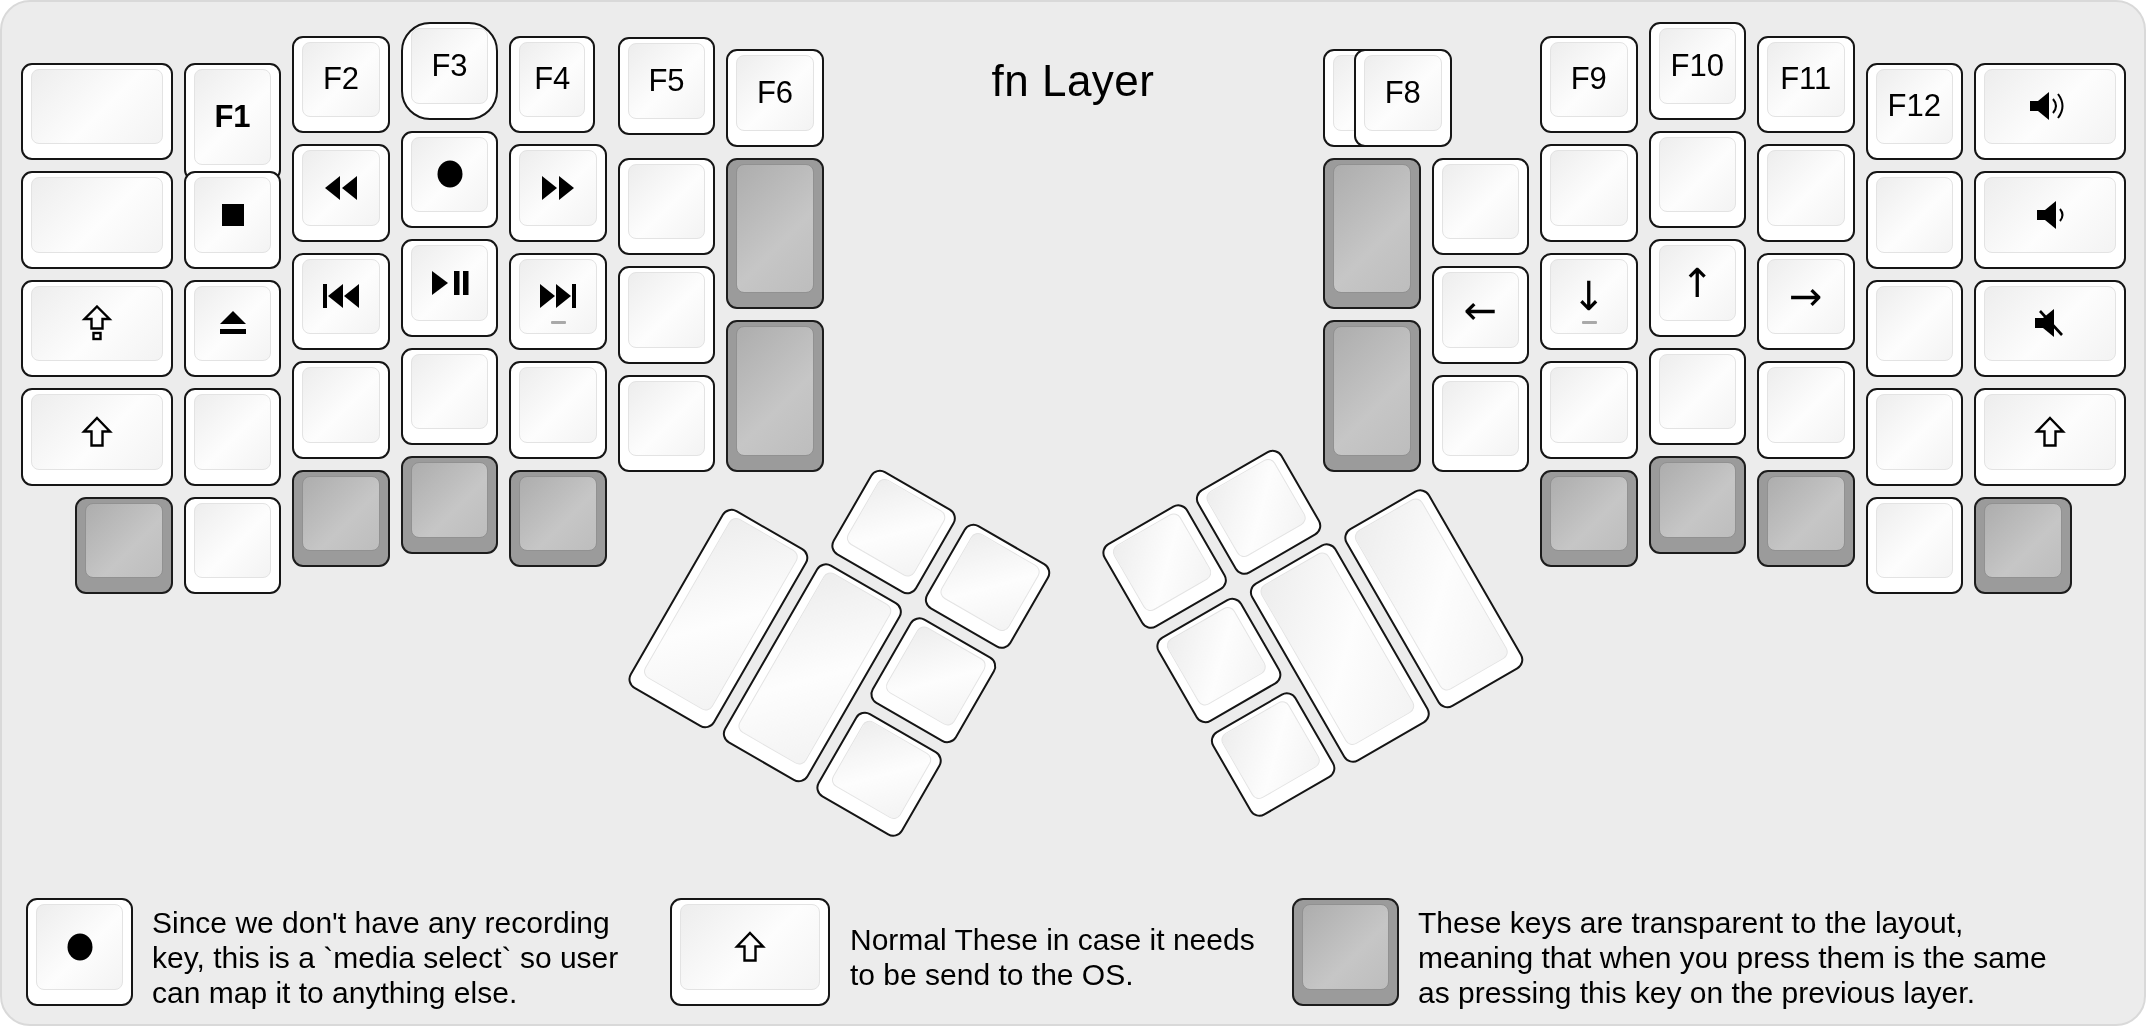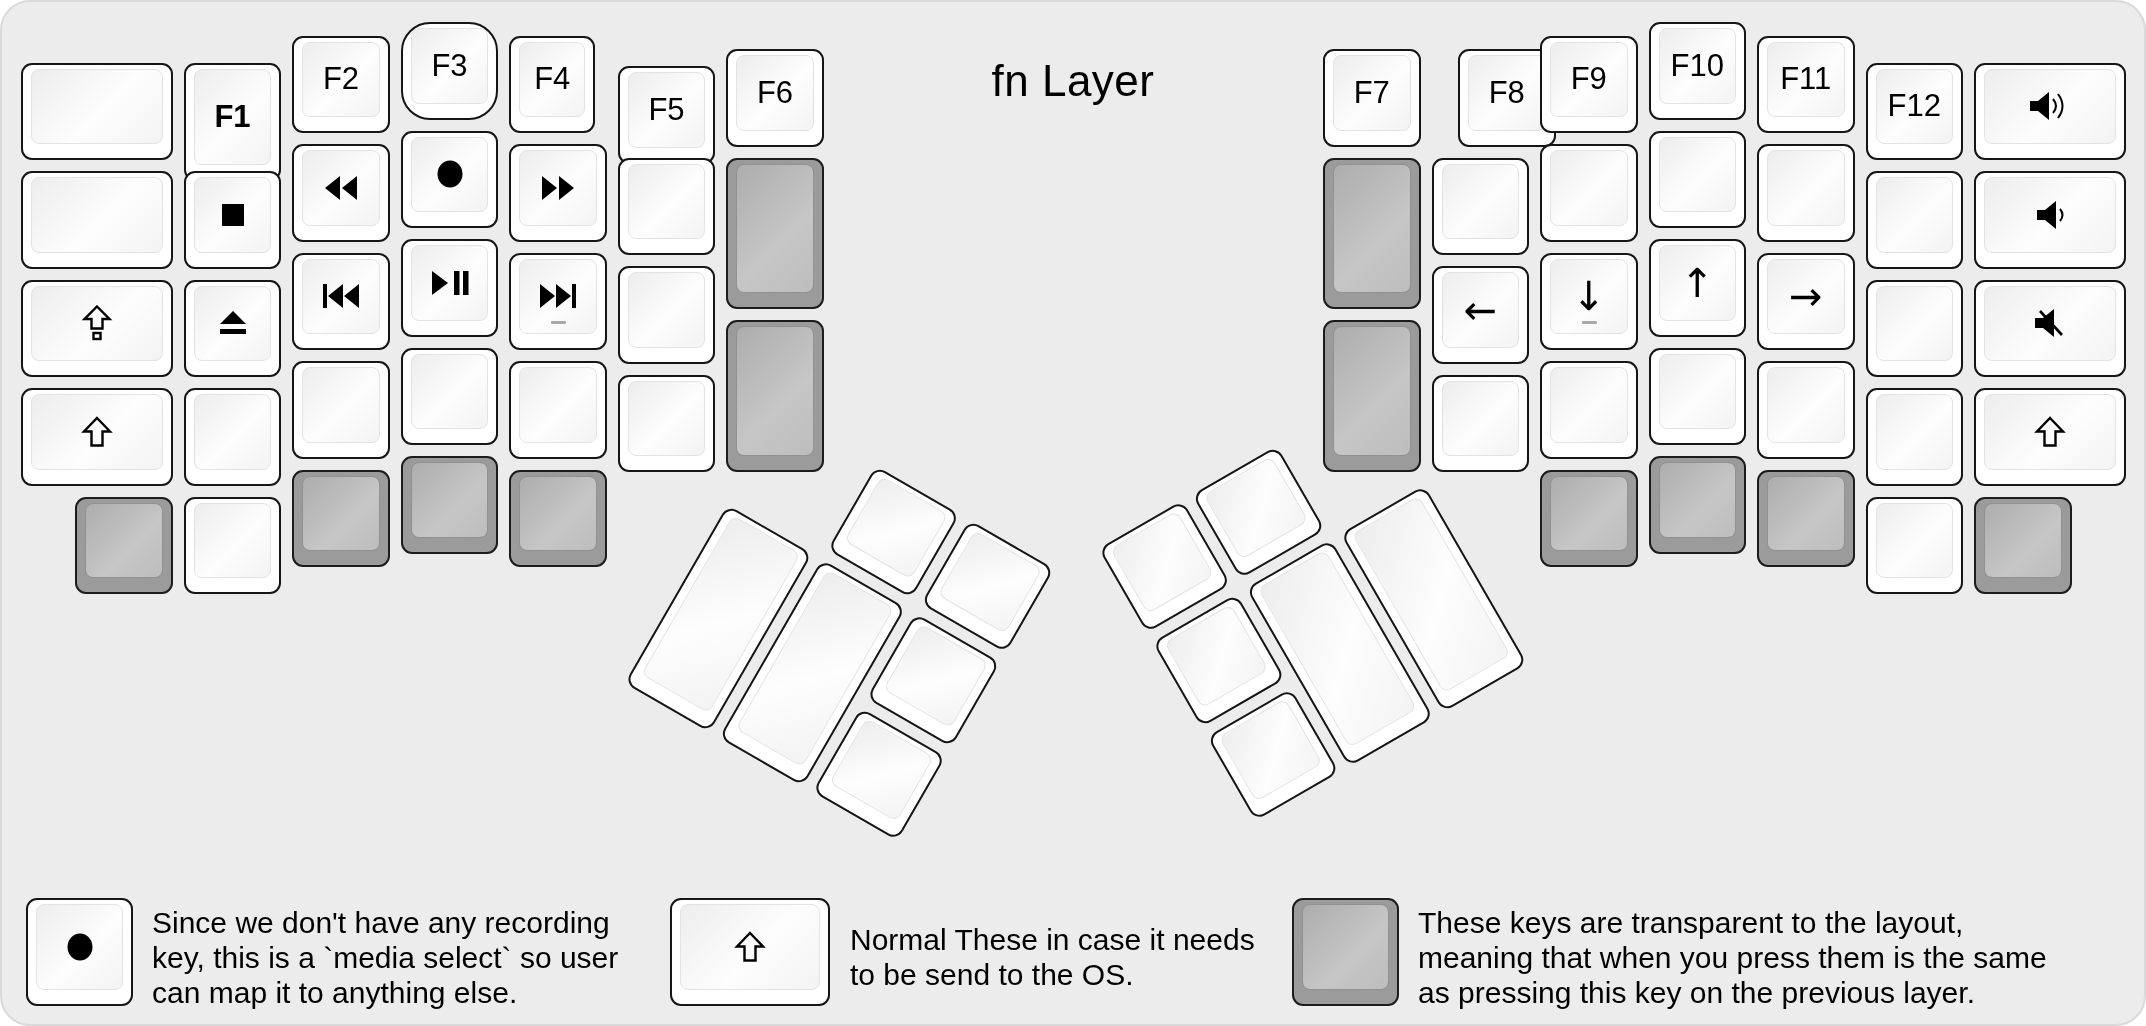--- a/index.html
+++ b/index.html
@@ -201,21 +201,21 @@
                 <polygon points="18,2 33,14 18,26" fill="#000"></polygon>
                 <rect x="34" y="2" width="4" height="24" fill="#000"></rect>
               </svg>
             </span>
             <div class="homing"></div>
           </div>
         </div>
         <div class="key" style="left: 507.25px; top: 359.062px; width: 97.5px; height: 97.5px;">
           <div class="keytop"></div>
         </div>
-        <div class="key" style="left: 615.75px; top: 64px; width: 97.5px; height: 97.5px;">
+        <div class="key" style="left: 615.75px; top: 35px; width: 97.5px; height: 97.5px;">
           <div class="keytop">
             <span class="klabel">F5</span>
           </div>
         </div>
         <div class="key" style="left: 615.75px; top: 155.625px; width: 97.5px; height: 97.5px;">
           <div class="keytop"></div>
         </div>
         <div class="key" style="left: 615.75px; top: 264.125px; width: 97.5px; height: 97.5px;">
           <div class="keytop"></div>
         </div>
@@ -252,21 +252,21 @@
           <div class="keytop">
             <span class="klabel">F7</span>
           </div>
         </div>
         <div class="key gray" style="left: 1321px; top: 155.625px; width: 97.5px; height: 151.75px;">
           <div class="keytop"></div>
         </div>
         <div class="key gray" style="left: 1321px; top: 318.375px; width: 97.5px; height: 151.75px;">
           <div class="keytop"></div>
         </div>
-        <div class="key" style="left: 1456px; top: 47.125px; width: 97.5px; height: 97.5px;">
+        <div class="key" style="left: 1352px; top: 47.125px; width: 97.5px; height: 97.5px;">
           <div class="keytop">
             <span class="klabel">F8</span>
           </div>
         </div>
         <div class="key" style="left: 1429.5px; top: 155.625px; width: 97.5px; height: 97.5px;">
           <div class="keytop"></div>
         </div>
         <div class="key" style="left: 1429.5px; top: 264.125px; width: 97.5px; height: 97.5px;">
           <div class="keytop">
             <span class="klabel arrow">←</span>

